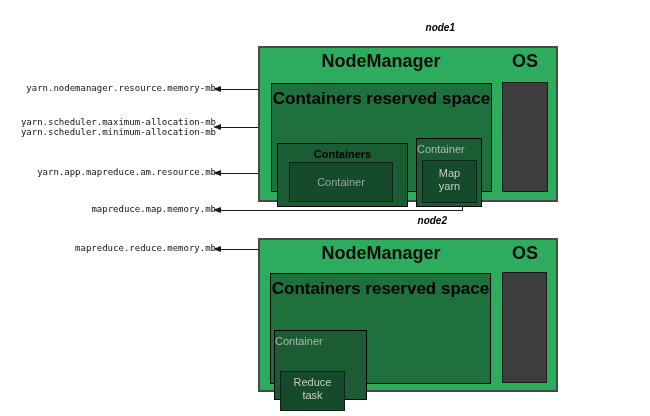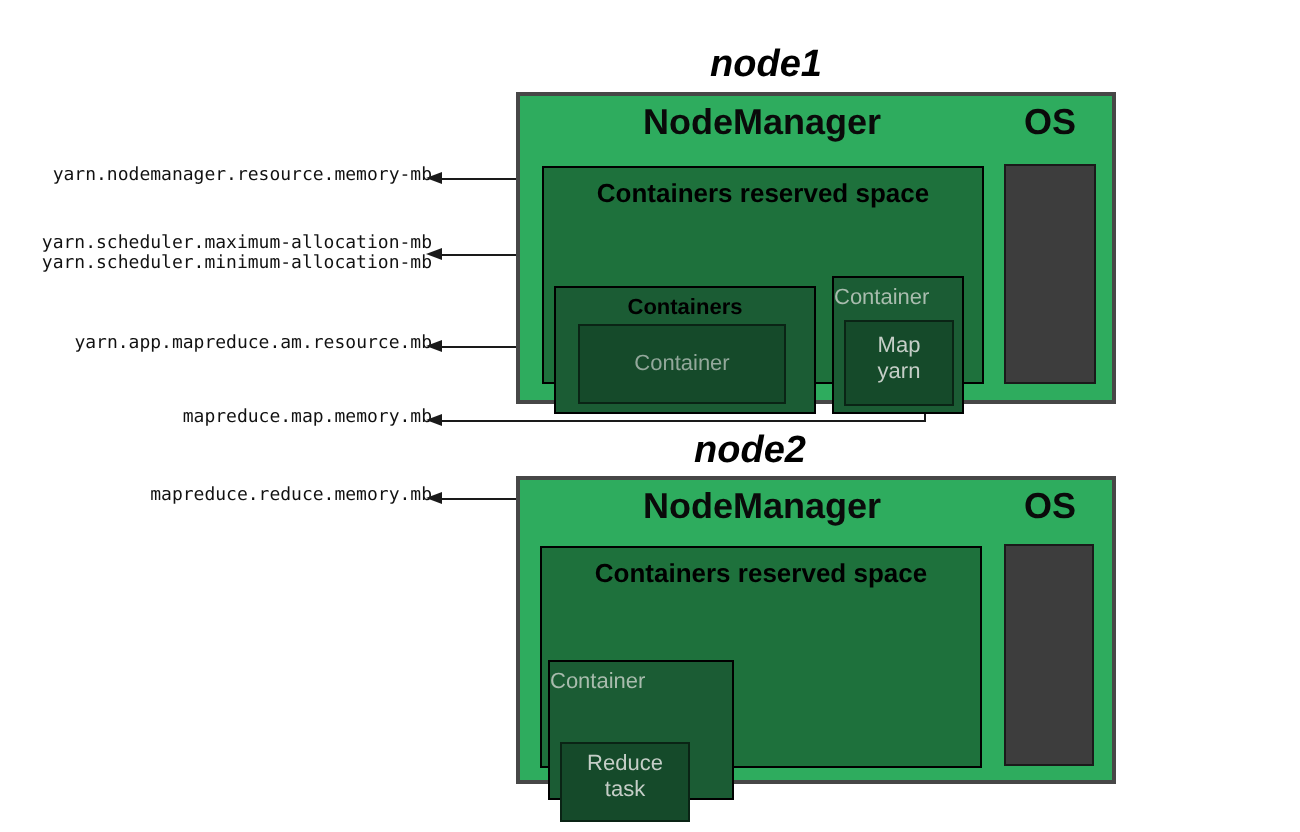--- a/index.html
+++ b/index.html
@@ -1,38 +1,38 @@
 <!DOCTYPE html>
 <html><head>
 <meta charset="utf-8">
 <style>
   html,body { margin:0; padding:0; background:#ffffff; }
   #canvas {
     position:relative; width:650px; height:416px; background:#ffffff;
     font-family:"Liberation Sans", sans-serif; overflow:hidden;
   }
   .node-title {
-    position:absolute; width:100px; text-align:left;
-    font-style:italic; font-weight:bold; font-size:19px; color:#000;
+    position:absolute; width:100px; text-align:right;
+    font-style:italic; font-weight:bold; font-size:10px; color:#000;
   }
   .node-box {
     position:absolute; background:#2eac5e; border:2px solid #474747;
     box-sizing:border-box;
   }
   .nm-label, .os-label {
     position:absolute; text-align:center; font-size:18px; font-weight:bold;
     color:#0a0a0a;
   }
   .reserved-box {
     position:absolute; background:#1e713c; border:1px solid #000;
     box-sizing:border-box;
   }
   .reserved-label {
     display:block; width:100%; text-align:center; padding-top:5px;
-    font-size:13px; font-weight:bold; color:#000;
+    font-size:17px; font-weight:bold; color:#000;
   }
   .container-box {
     position:absolute; background:#1b5c34; border:1px solid #000;
     box-sizing:border-box;
     margin-top:25px;
   }
   .containers-label {
     display:block; width:100%; text-align:center; padding-top:4px;
     font-size:11px; font-weight:bold; color:#000;
   }

